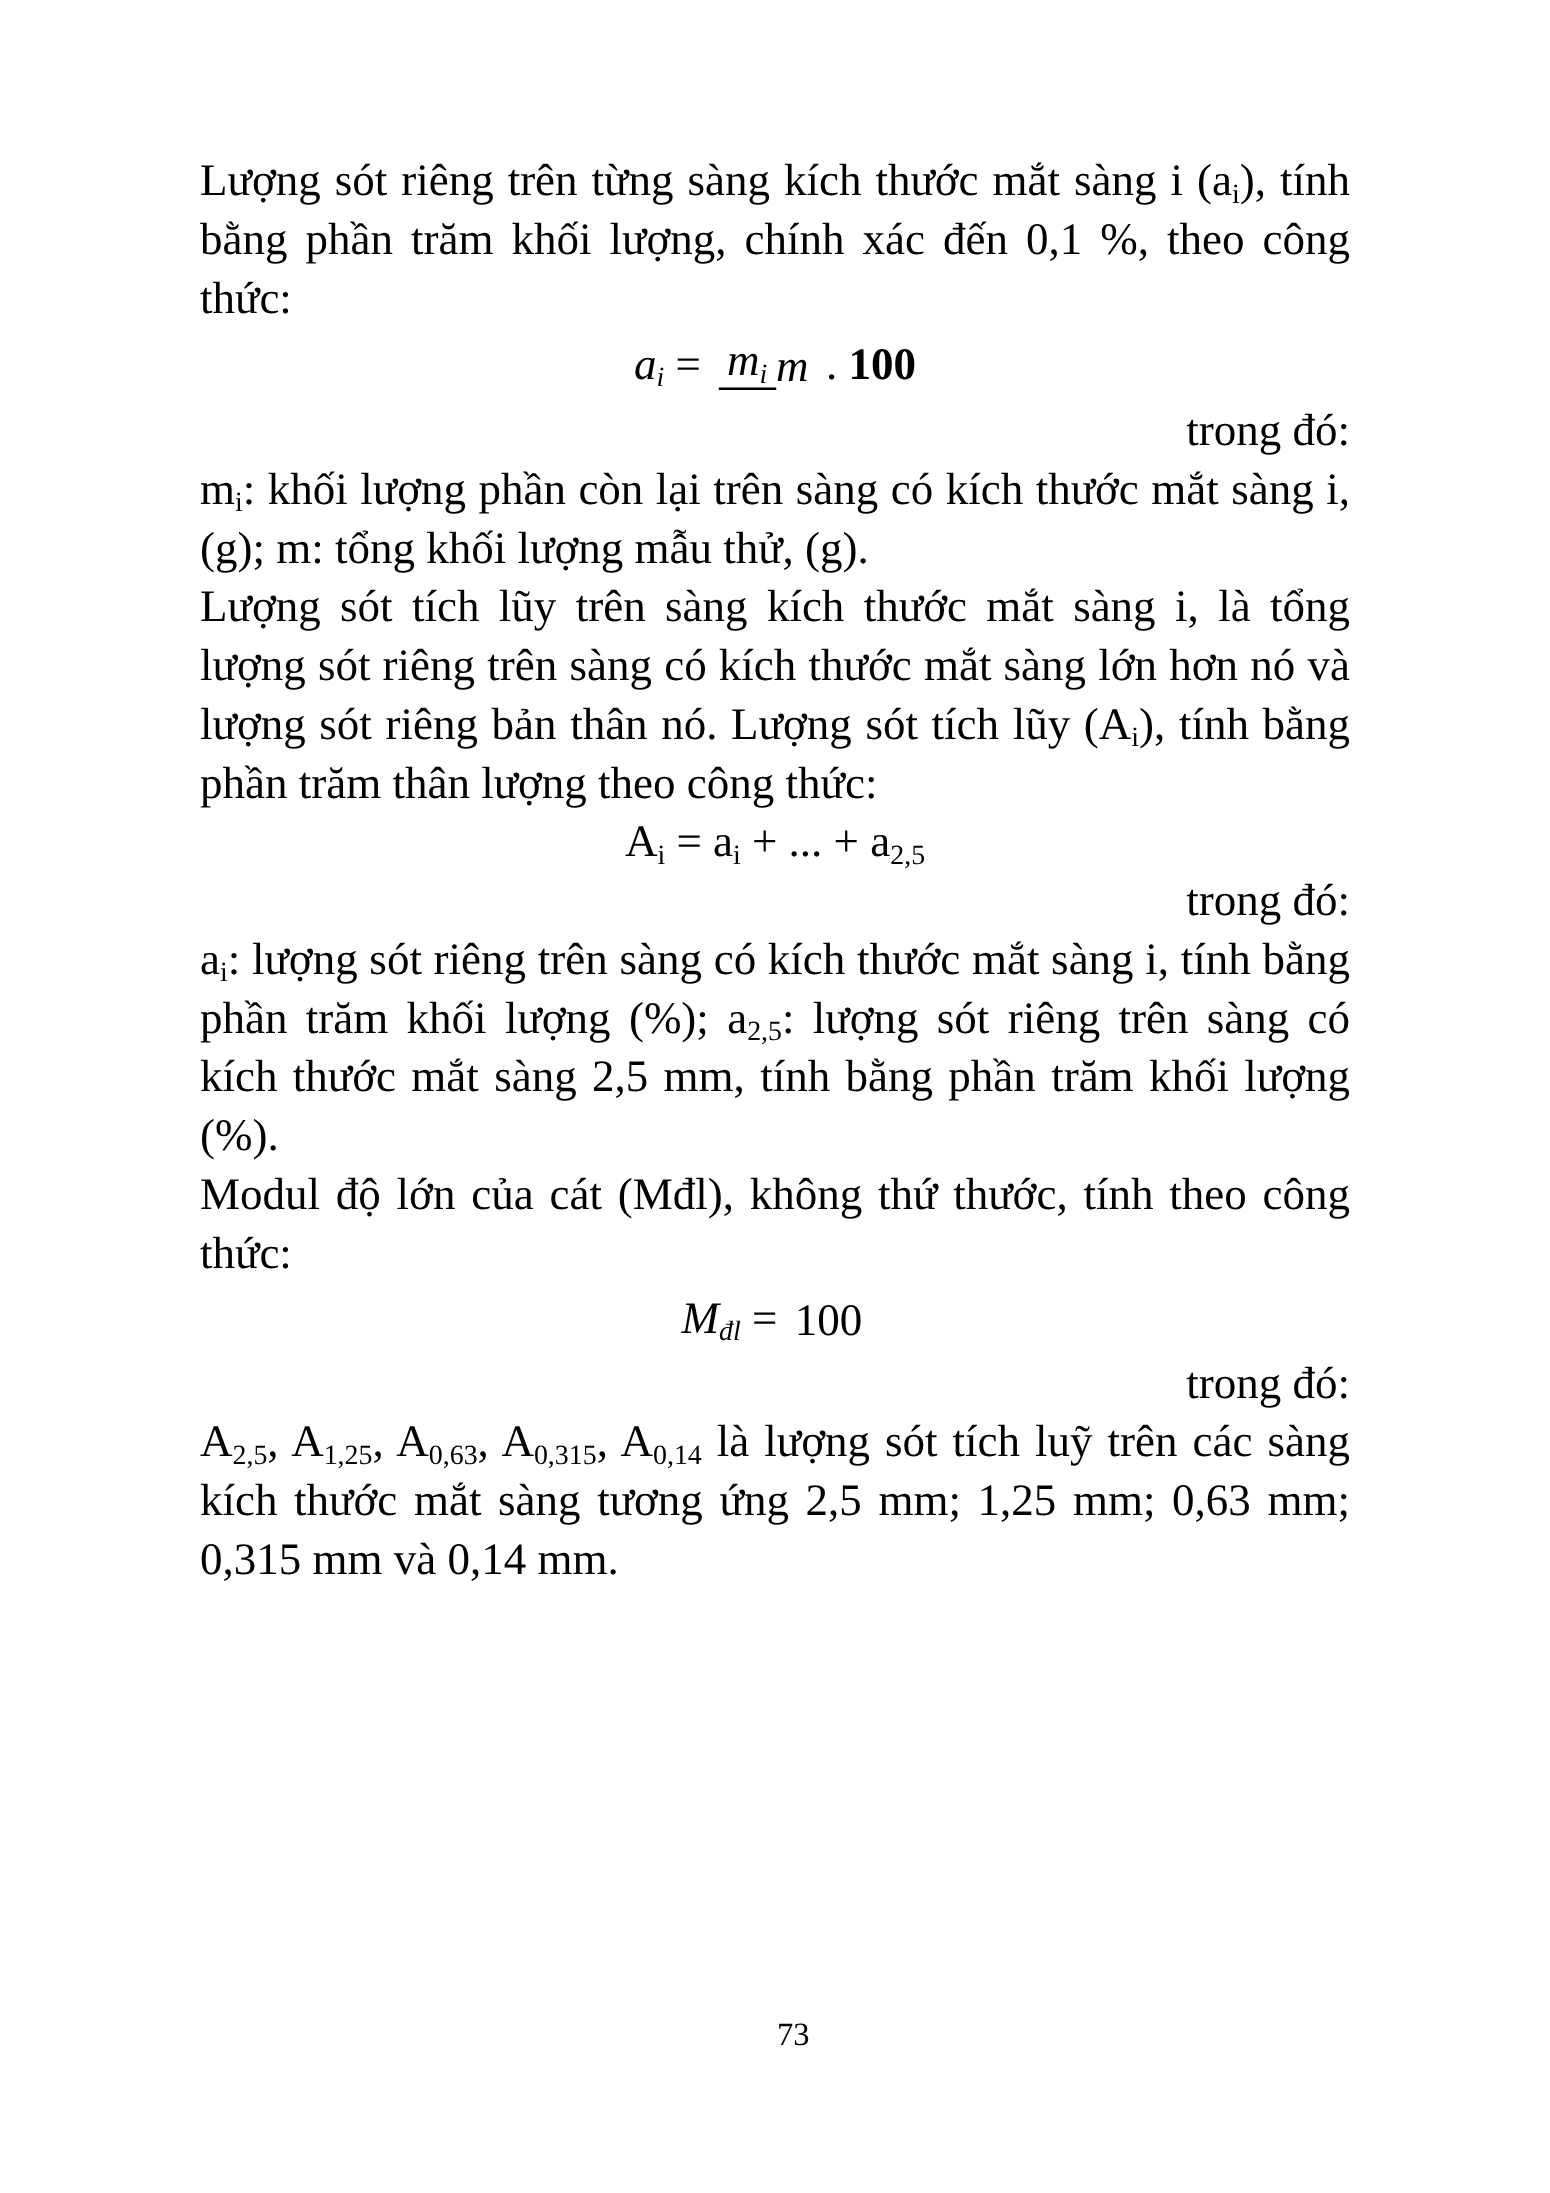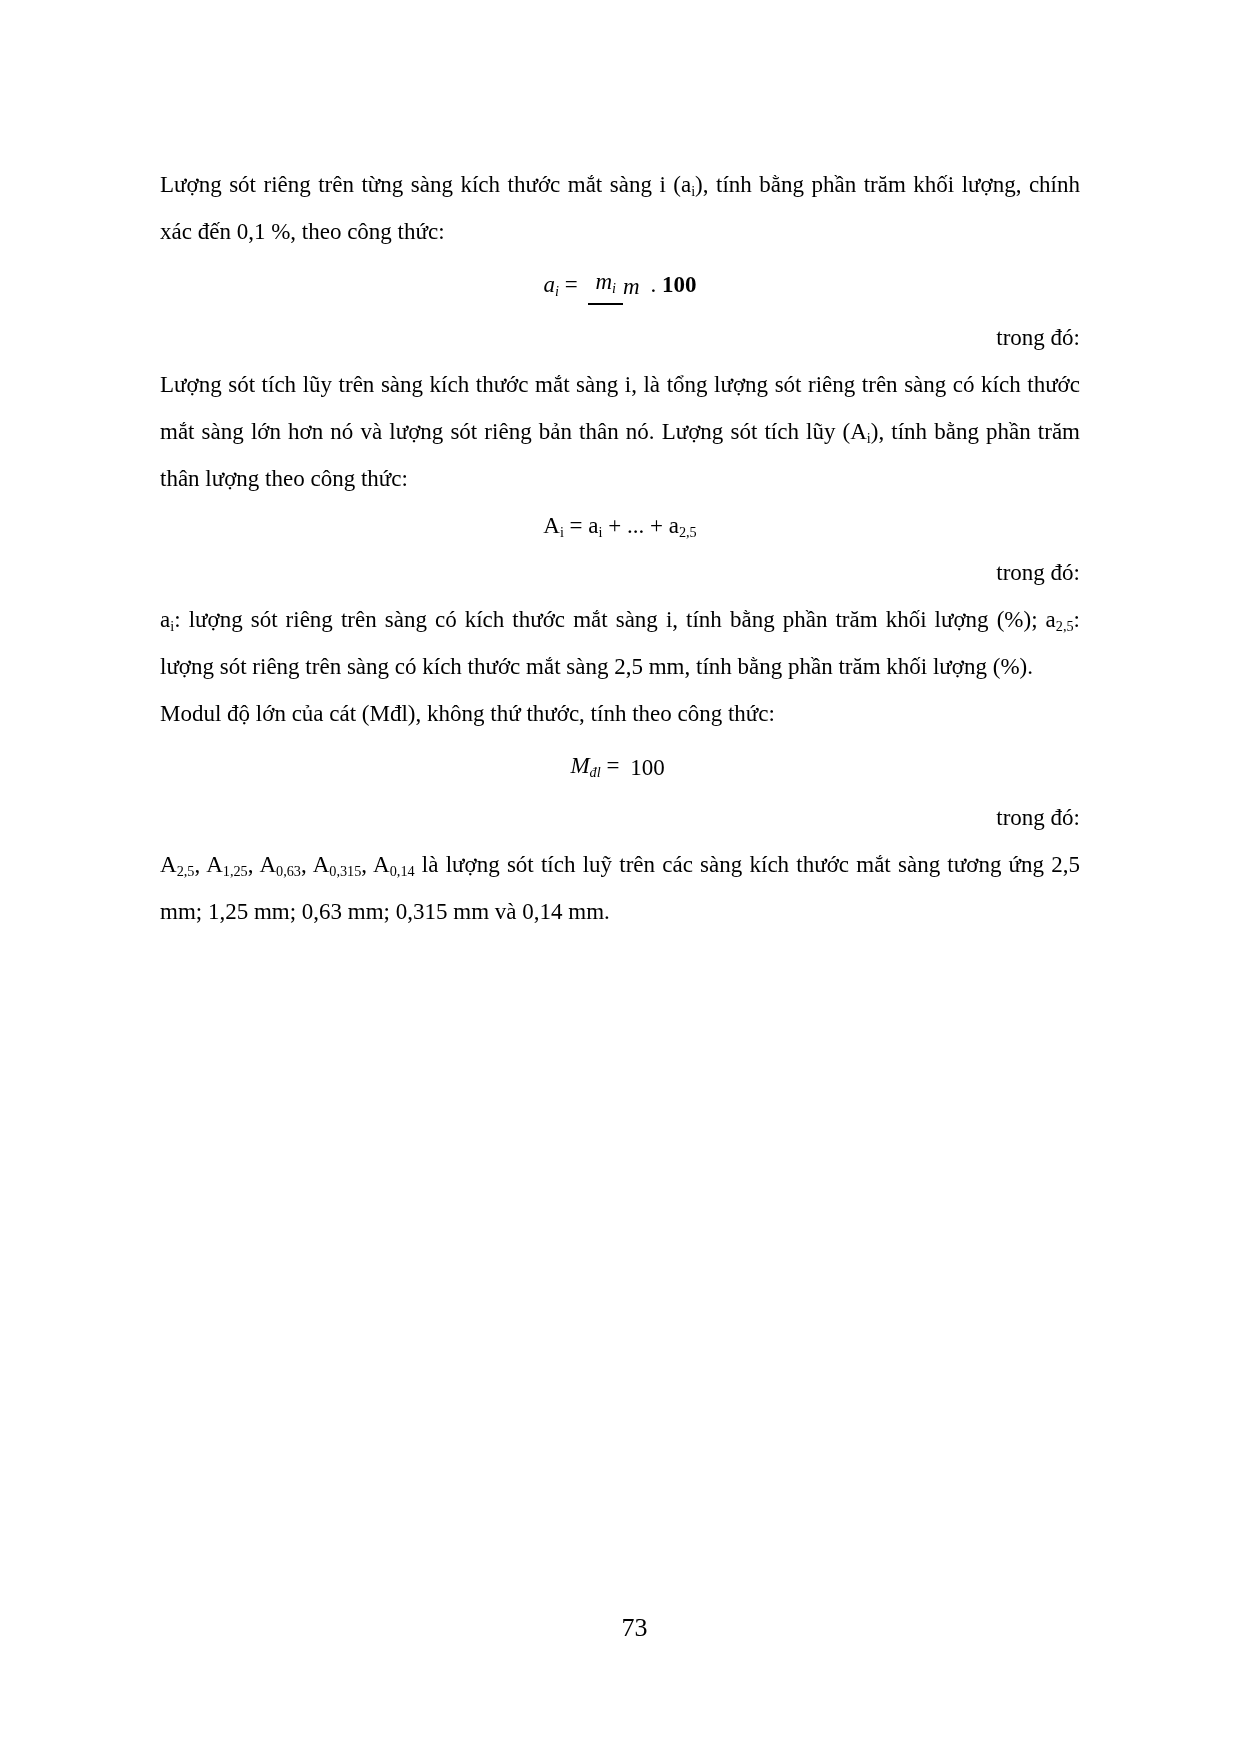--- a/index.html
+++ b/index.html
@@ -13,23 +13,22 @@
     position: relative;
     font-family: "Liberation Serif", serif;
     color: #000000;
     overflow: hidden;
   }
   .doc-content {
     position: absolute;
     left: 160px;
     top: 121px;
     width: 920px;
-    font-size: 23px;
+    font-size: 36px;
     line-height: 47px;
-    margin-top: 40px;
   }
   .para {
     text-align: justify;
     margin: 0;
   }
   .label-line {
     text-align: right;
     margin: 0;
   }
   .formula {
@@ -86,20 +85,21 @@
     <div class="para"><span>Lượng sót riêng trên từng sàng kích thước mắt sàng i (a</span><sub class="sb">i</sub><span>), tính bằng phần trăm khối lượng, chính xác đến 0,1 %, theo công thức:</span></div>
     <div class="formula-frac">
       <span class="frac-side"><span class="it">a</span><sub class="sb it">i</sub><span> = </span></span>
       <span class="frac">
         <span class="num"><span class="it">m</span><sub class="sb it">i</sub></span>
         <span class="den"><span class="it">m</span></span>
       </span>
       <span class="frac-side"><span> . </span><span class="bd">100</span></span>
     </div>
     <div class="label-line"><span>trong đó:</span></div>
+    <div class="para"><span>m</span><sub class="sb">i</sub><span>: khối lượng phần còn lại trên sàng có kích thước mắt sàng i, (g); m: tổng khối lượng mẫu thử, (g).</span></div>
     <div class="para"><span>Lượng sót tích lũy trên sàng kích thước mắt sàng i, là tổng lượng sót riêng trên sàng có kích thước mắt sàng lớn hơn nó và lượng sót riêng bản thân nó. Lượng sót tích lũy (A</span><sub class="sb">i</sub><span>), tính bằng phần trăm thân lượng theo công thức:</span></div>
     <div class="formula"><span>A</span><sub class="sb">i</sub><span> = a</span><sub class="sb">i</sub><span> + ... + a</span><sub class="sb">2,5</sub></div>
     <div class="label-line"><span>trong đó:</span></div>
     <div class="para"><span>a</span><sub class="sb">i</sub><span>: lượng sót riêng trên sàng có kích thước mắt sàng i, tính bằng phần trăm khối lượng (%); a</span><sub class="sb">2,5</sub><span>: lượng sót riêng trên sàng có kích thước mắt sàng 2,5 mm, tính bằng phần trăm khối lượng (%).</span></div>
     <div class="para"><span>Modul độ lớn của cát (Mđl), không thứ thước, tính theo công thức:</span></div>
     <div class="formula-frac">
       <span class="frac-side"><span class="it">M</span><sub class="sb it">đl</sub><span> = </span></span>
       <span class="frac">
         <span class="den"><span>100</span></span>
       </span>

